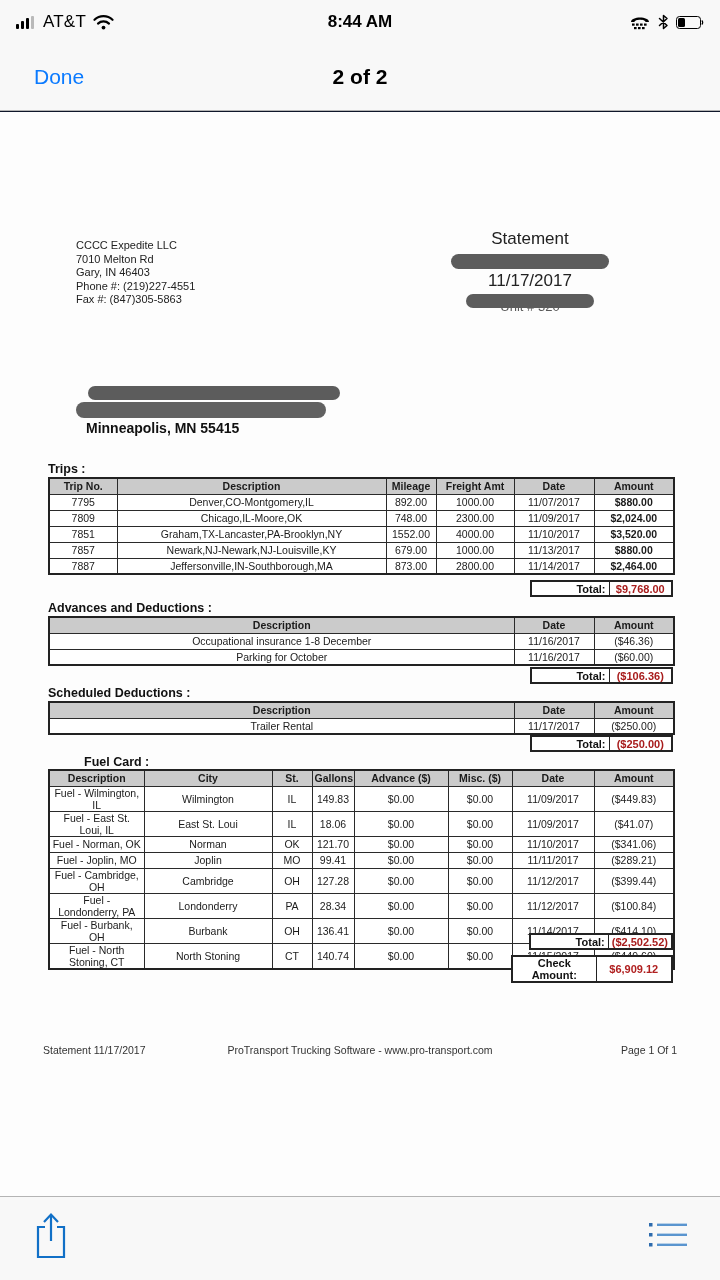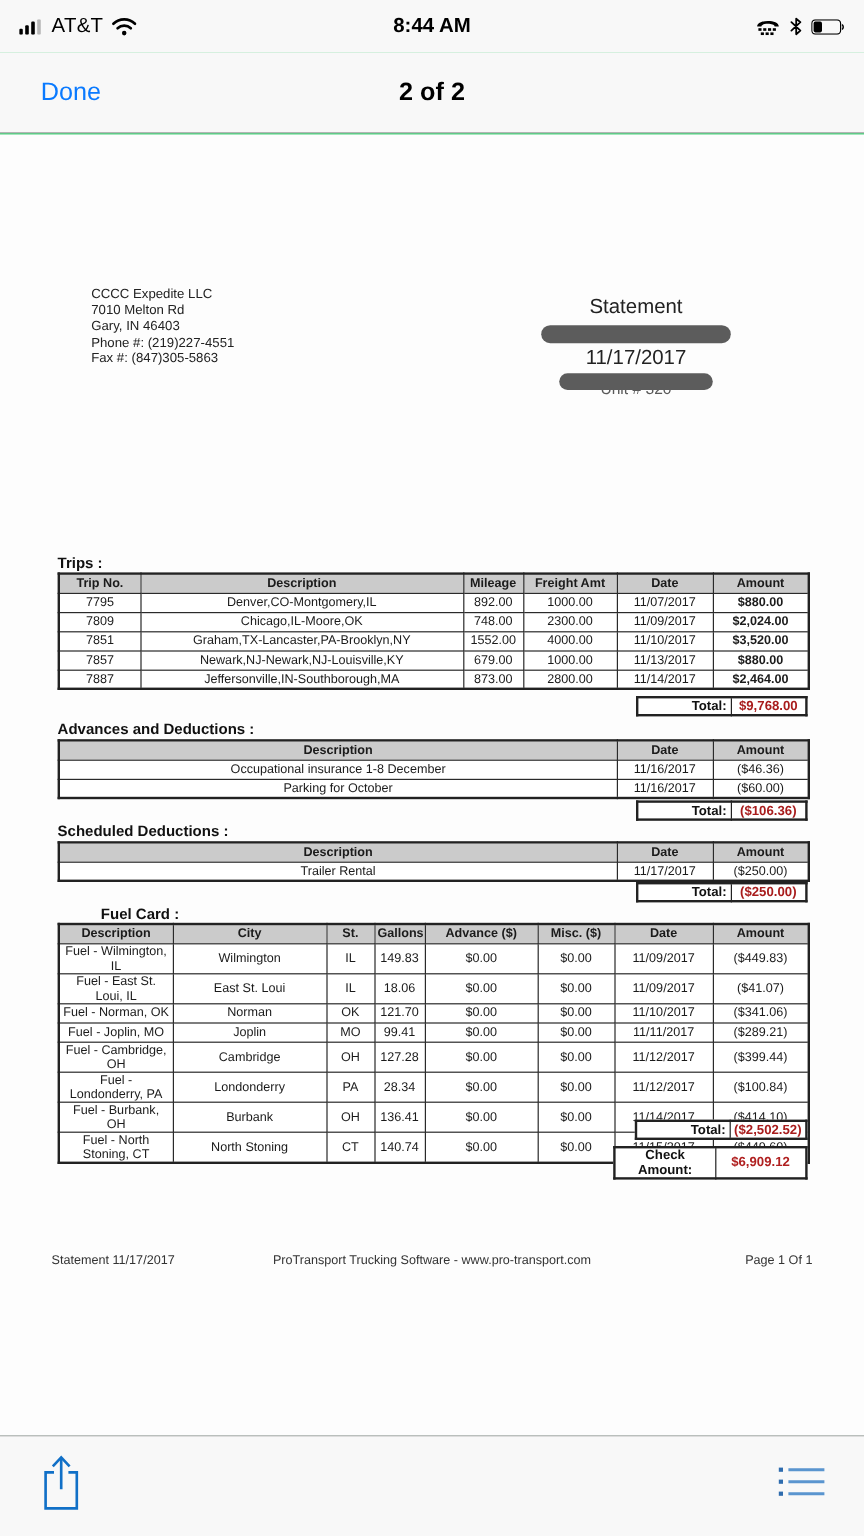--- a/index.html
+++ b/index.html
@@ -1,38 +1,38 @@
 <!DOCTYPE html>
 <html><head>
 <meta charset="utf-8">
 <style>
   * { margin:0; padding:0; box-sizing:border-box; }
   html,body { width:720px; height:1280px; background:#fff; font-family:"Liberation Sans", sans-serif; }
-  .screen { position:relative; width:720px; height:1280px; overflow:hidden; background:#22c55e; }
+  .screen { position:relative; width:720px; height:1280px; overflow:hidden; background:#0f172a; }
 
   
   .status-bar { position:absolute; top:0; left:0; width:720px; height:44px; background:#f8f8f8;
     display:flex; align-items:center; justify-content:space-between; padding:0 16px; }
   .sb-left, .sb-right { display:flex; align-items:center; gap:7px; width:170px; }
   .sb-right { justify-content:flex-end; }
   .sb-carrier { font-size:17px; color:#000; letter-spacing:0.2px; }
   .sb-time { font-size:17px; font-weight:600; color:#000; position:absolute; left:50%; transform:translateX(-50%); }
 
   
   .nav-bar { position:absolute; top:44px; left:0; width:720px; height:67px; background:#f8f8f8;
     border-bottom:1px solid #b4b4b4; display:flex; align-items:center; }
   .nav-done { position:absolute; left:34px; font-size:21px; color:#0a7aff; cursor:pointer; }
   .nav-title { position:absolute; left:50%; transform:translateX(-50%); font-size:21px; font-weight:600; color:#000; }
 
   
   .doc { position:absolute; top:112px; left:0; width:720px; height:1084px; background:#fdfdfd; color:#1b1b1b; }
 
   .company { position:absolute; left:76px; top:127px; font-size:11px; line-height:13.5px; color:#222; }
 
-  .stmt { position:absolute; left:430px; top:134px; width:200px; text-align:center; }
+  .stmt { position:absolute; left:430px; top:117px; width:200px; text-align:center; }
   .stmt-title { font-size:17px; color:#222; }
   .redact { background:#5c5c5c; border-radius:8px; }
   .stmt-bar1 { width:158px; height:15px; margin:5px auto 2px auto; }
   .stmt-date { font-size:17px; color:#222; }
   .unit-wrap { position:relative; height:22px; margin-top:3px; }
   .unit-text { position:absolute; top:5px; left:0; right:0; font-size:13px; color:#595959; }
   .unit-bar { position:absolute; top:0; left:50%; transform:translateX(-50%); width:128px; height:14px; }
 
   .payee { position:absolute; left:76px; top:274px; }
   .payee-bar1 { width:252px; height:14px; margin-left:12px; border-radius:7px; }
@@ -127,20 +127,25 @@
     <div class="stmt">
       <div class="stmt-title">Statement</div>
       <div class="redact stmt-bar1"></div>
       <div class="stmt-date">11/17/2017</div>
       <div class="unit-wrap">
         <div class="unit-text">Unit # 320</div>
         <div class="redact unit-bar"></div>
       </div>
     </div>
 
+    <div class="payee">
+      <div class="redact payee-bar1"></div>
+      <div class="redact payee-bar2"></div>
+      <div class="payee-name">Minneapolis, MN 55415</div>
+    </div>
 
     <div class="sec-label" style="top:350px;">Trips :</div>
     <table class="grid trips" style="top:365px;">
       <colgroup>
           <col style="width:68px">
           <col style="width:269px">
           <col style="width:50px">
           <col style="width:78px">
           <col style="width:80px">
           <col style="width:80px">

